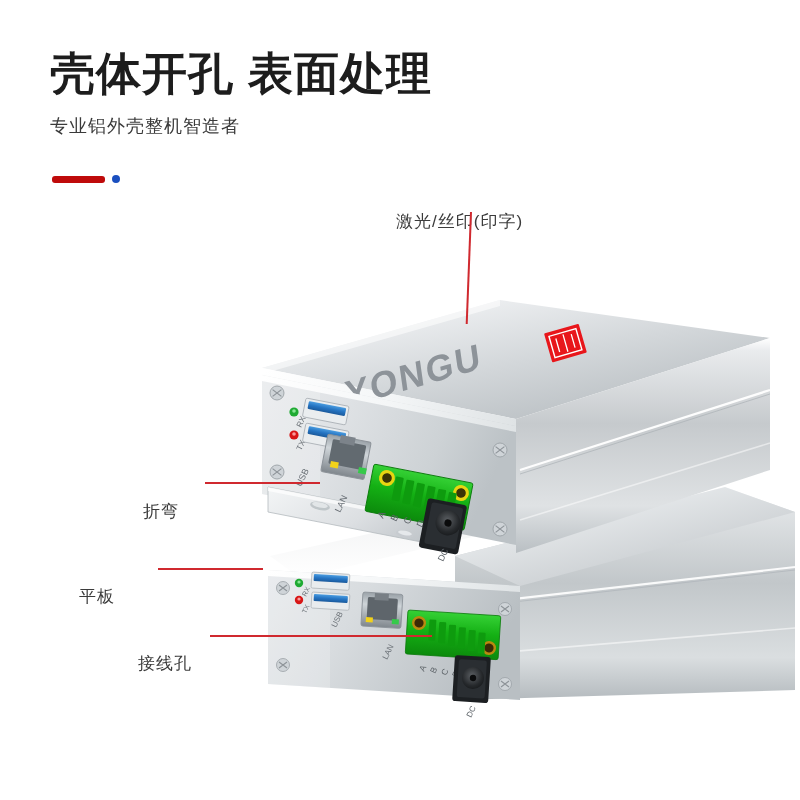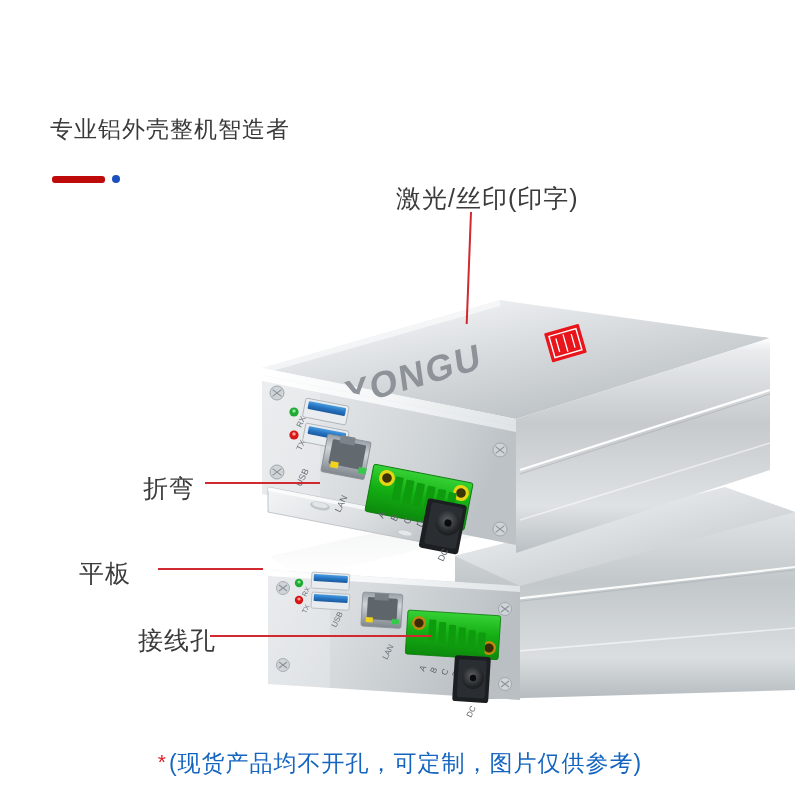--- a/index.html
+++ b/index.html
@@ -15,48 +15,51 @@
 
   
   .title {
     position:absolute; left:50px; top:44px;
     font-size:45px; font-weight:700; letter-spacing:1px;
     color:#1d1d1d; white-space:nowrap;
   }
   .title .gap { display:inline-block; width:14px; }
   .subtitle {
     position:absolute; left:50px; top:114px;
-    font-size:23px; font-weight:400; letter-spacing:1px;
+    font-size:18px; font-weight:400; letter-spacing:1px;
     color:#3a3a3a; white-space:nowrap;
   }
   .accent { position:absolute; left:52px; top:175px; display:flex; align-items:center; }
   .accent-bar { width:53px; height:7px; border-radius:3px; }
   .accent-dot { width:8px; height:8px; border-radius:50%; margin-left:7px; }
 
   
-  .callout { position:absolute; font-size:25px; color:#3b3b3b; white-space:nowrap; letter-spacing:1px; }
+  .callout { position:absolute; font-size:17px; color:#3b3b3b; white-space:nowrap; letter-spacing:1px;margin-top:28px; }
   .lead { position:absolute; background:#d0292f; }
   .lead-h { height:1.6px; }
   .lead-v { width:1.6px; }
 
   
   .art { position:absolute; left:0; top:0; width:800px; height:800px; }
 
   
   .footnote {
     position:absolute; left:0; right:0; top:748px;
     text-align:center; font-size:23px; color:#1565c0; letter-spacing:1px;
   }
   .footnote .star { color:#e01b24; font-size:21px; vertical-align:2px; margin-right:2px; }
 </style>
 </head>
 <body>
 
 <div class="stage">
 
+  <div class="title">
+    <span>壳体开孔</span><span class="gap"></span><span>表面处理</span>
+  </div>
   <div class="subtitle">专业铝外壳整机智造者</div>
   <div class="accent">
     <div class="accent-bar" style="background:#bf0a0a"></div>
     <div class="accent-dot" style="background:#1a4fbf"></div>
   </div>
 
   <svg class="art" viewBox="0 0 800 800" xmlns="http://www.w3.org/2000/svg">
     <defs>
 
       <linearGradient id="topFace" x1="0" y1="0" x2="0.85" y2="1">
@@ -353,17 +356,14 @@
 
   <div class="callout" style="left:143px; top:472px;text-align:center;">折弯</div>
   <div class="lead lead-h" style="left:205px; top:482px; width:115px; background:#d0292f;"></div>
 
   <div class="callout" style="left:79px; top:557px;">平板</div>
   <div class="lead lead-h" style="left:158px; top:568px; width:105px; background:#d0292f;"></div>
 
   <div class="callout" style="left:138px; top:624px;">接线孔</div>
   <div class="lead lead-h" style="left:210px; top:635px; width:222px; background:#d0292f;"></div>
 
-  <div class="footnote">
-    <span class="star" style="color: rgb(224, 27, 36);">*</span><span style="color: rgb(21, 101, 192);">(现货产品均不开孔，可定制，图片仅供参考)</span>
-  </div>
 
 </div>
 
 </body></html>

